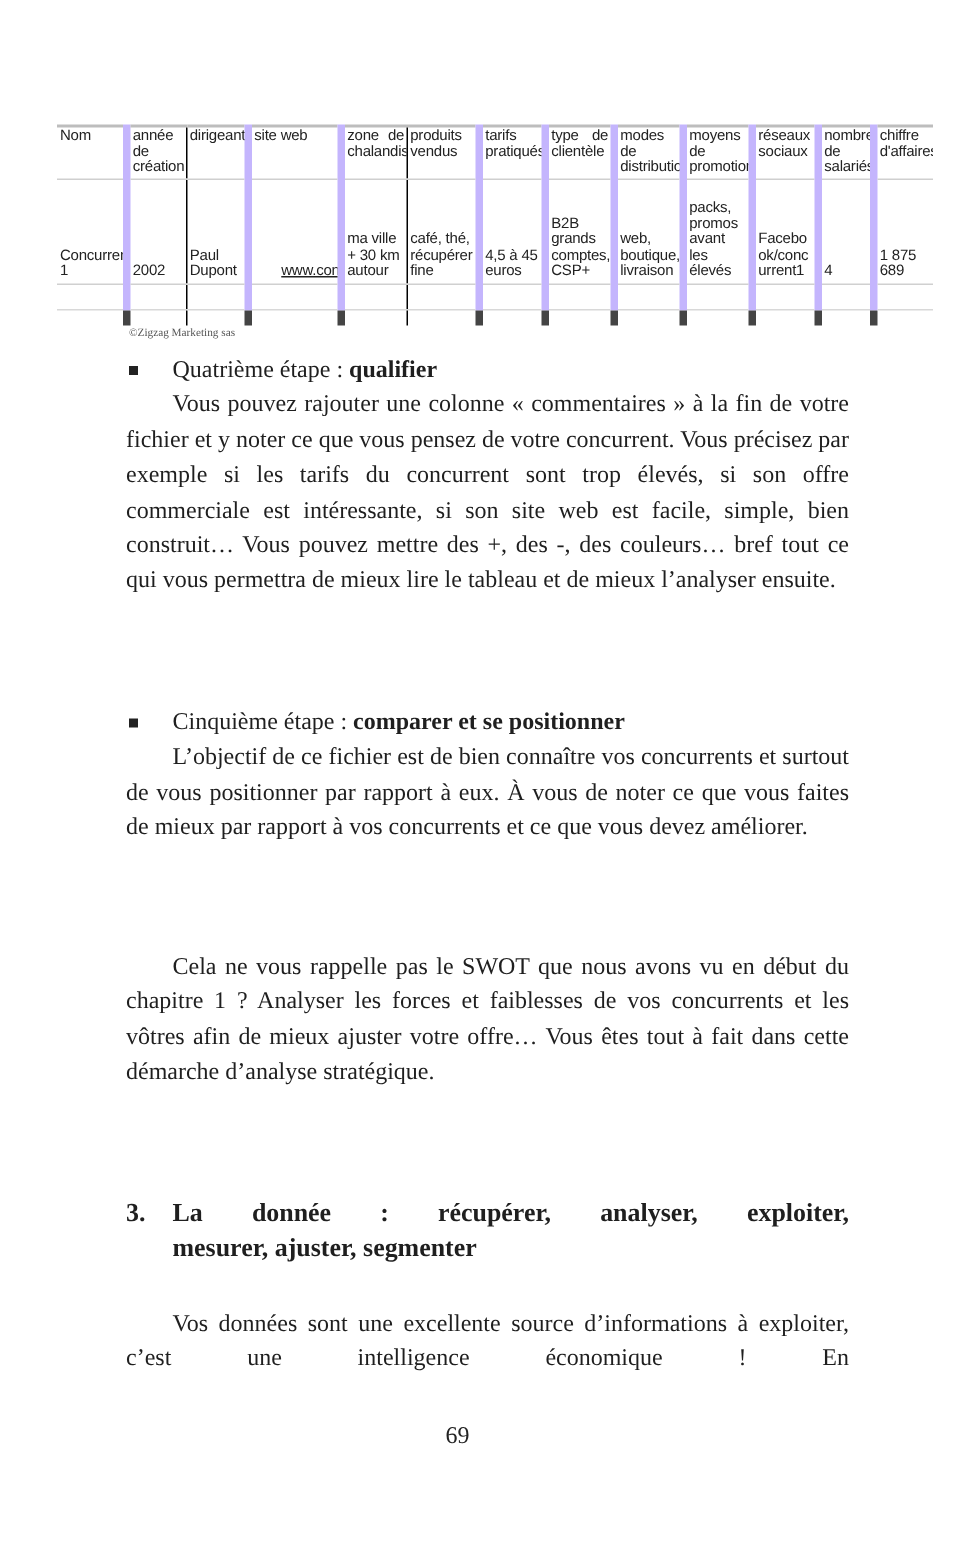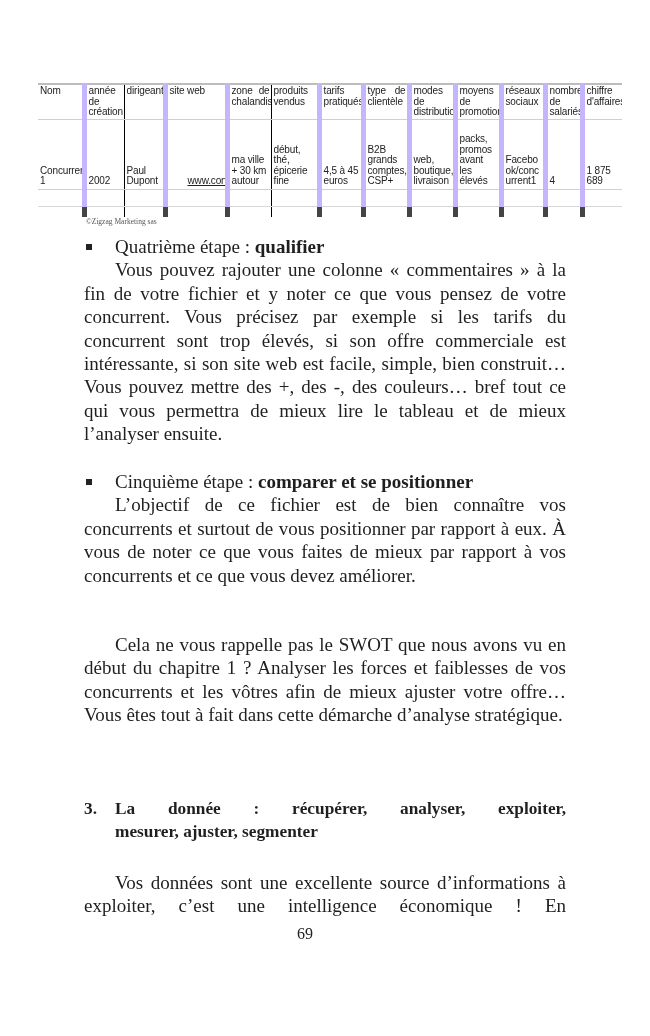--- a/index.html
+++ b/index.html
@@ -18,33 +18,33 @@
   .sheet tbody tr.blank td { height: 14px; border-bottom: 1px solid #d8d8d8; }
   .sheet tbody tr.tail td { height: 8px; border-left-color: #444; }
   .sheet .num { padding-right: 2px; }
   .sheet .link { text-decoration: underline; padding-left: 20px; }
   .sheet th.justify { text-align: justify; text-align-last: left; }
   .thick { border-left: 1.5px solid #000 !important; }
 
   .credit { position: absolute; left: 86px; top: 217px; font-family: "Liberation Serif", serif; font-size: 7.5px; color: #555; }
 
   
-  .text { position: absolute; left: 84px; width: 482px; font-family: "Liberation Serif", serif; font-size: 19px; line-height: 23.4px; color: #1f1f1f; text-align: justify; }
+  .text { position: absolute; left: 84px; width: 482px; font-family: "Liberation Serif", serif; font-size: 16px; line-height: 23.4px; color: #1f1f1f; text-align: justify; }
   .text p { margin: 0; }
   .indent { text-indent: 31px; }
   .bullet-line { position: relative; padding-left: 31px; text-align: left; }
   .bullet-line .sq { position: absolute; left: 2px; top: 9px; width: 6px; height: 6px; background: #222; }
   b { font-weight: bold; }
 
   .heading { position: absolute; left: 84px; width: 482px; top: 797px; font-family: "Liberation Serif", serif; font-weight: bold; font-size: 17.3px; line-height: 23.4px; color: #1f1f1f; }
   .heading .num { position: absolute; left: 0; top: 0; }
   .heading .htext { padding-left: 31px; text-align: justify; text-align-last: left; }
   .heading .hline1 { display: block; text-align: justify; text-align-last: justify; }
 
-  .pagenum { position: absolute; top: 925px; left: 0; width: 610px; text-align: center; font-family: "Liberation Serif", serif; font-size: 16px; color: #222; }
+  .pagenum { position: absolute; top: 949px; left: 0; width: 610px; text-align: center; font-family: "Liberation Serif", serif; font-size: 16px; color: #222; }
 </style>
 </head>
 <body>
 
 <div class="page">
 
   <div class="sheet">
     <table>
       <colgroup>
         <col style="width:46px">
@@ -78,21 +78,21 @@
           <th>chiffre d'affaires</th>
         </tr>
       </thead>
       <tbody>
         <tr class="data">
           <td>Concurrent 1</td>
           <td class="num">2002</td>
           <td class="thick">Paul Dupont</td>
           <td class="link">www.concurrent.fr</td>
           <td>ma ville + 30 km autour</td>
-          <td class="thick">début, thé, épicerie fine</td>
+          <td class="thick">café, thé, récupérer fine</td>
           <td>4,5 à 45 euros</td>
           <td>B2B grands comptes, CSP+</td>
           <td>web, boutique, livraison</td>
           <td>packs, promos avant les élevés</td>
           <td style="word-break:break-all">Facebook/concurrent1</td>
           <td class="num">4</td>
           <td class="num">1 875 689</td>
         </tr>
         <tr class="blank">
           <td></td>

